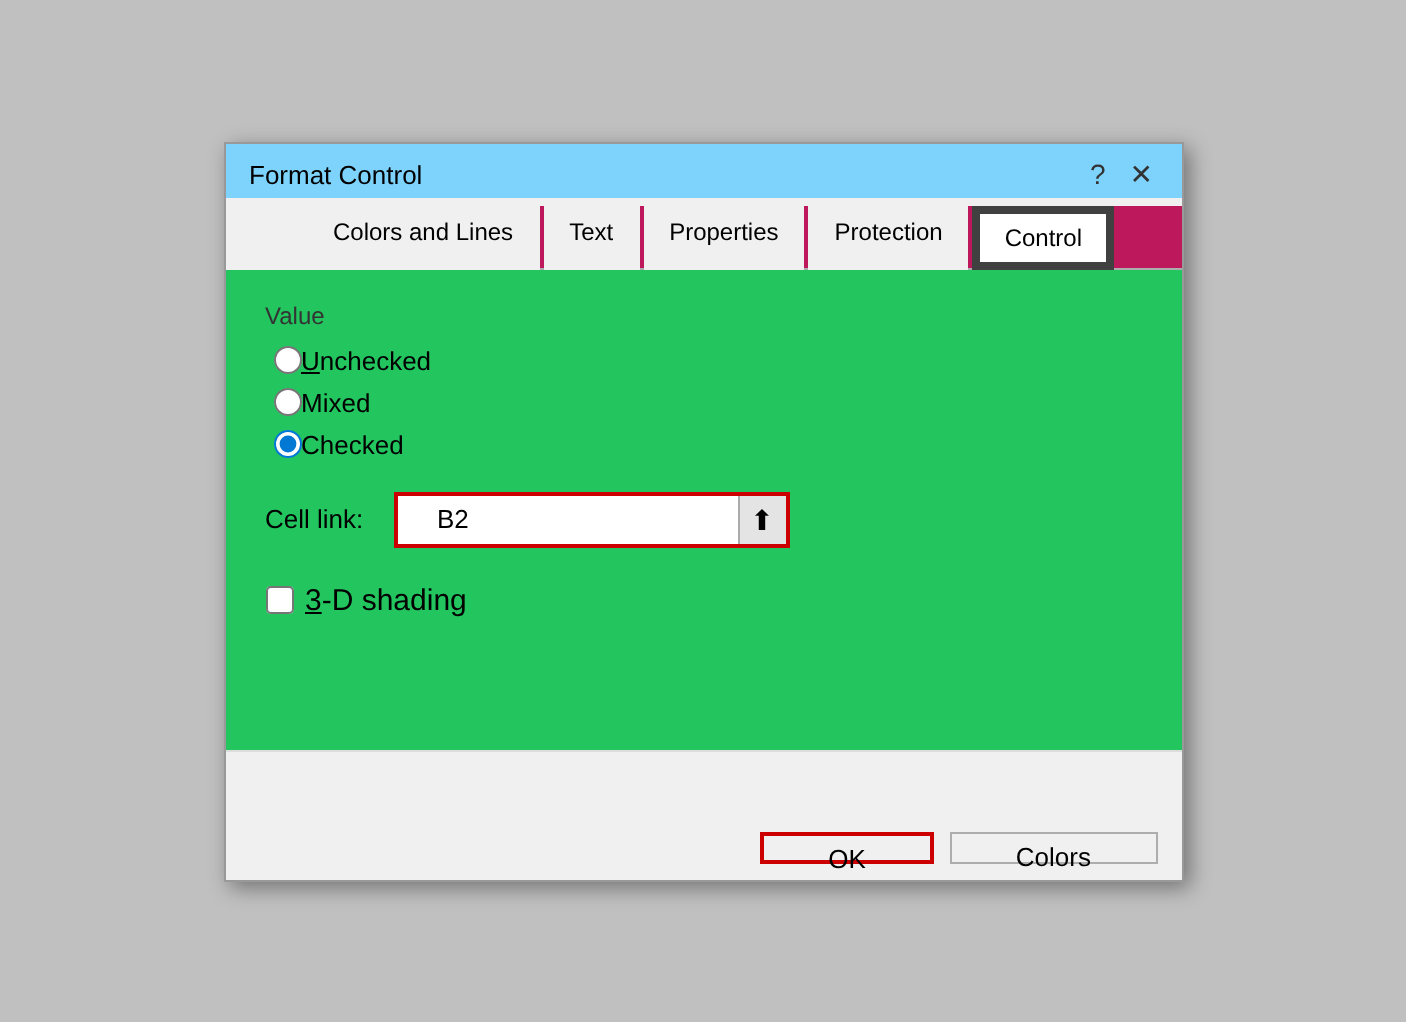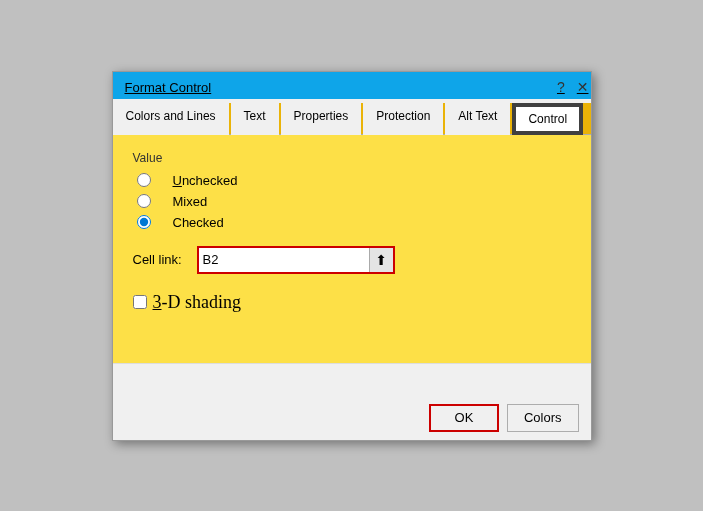--- a/index.html
+++ b/index.html
@@ -16,27 +16,26 @@
     .dialog {
       background: #f0f0f0;
       border: 1px solid #999;
       box-shadow: 3px 3px 10px rgba(0,0,0,0.4);
       width: 480px;
       min-height: 370px;
       display: flex;
       flex-direction: column;
     }
     .title-bar {
-      background: #0ea5e9;
+      background: #7dd3fc;
       display: flex;
       align-items: center;
       justify-content: space-between;
-      padding: 8px 0 4px 12px;
+      padding: 8px 12px 4px 12px;
       border-bottom: none;
-      text-decoration: underline;
     }
     .title-bar-title {
       font-size: 13px;
       font-weight: normal;
       color: #000;
     }
     .title-bar-controls {
       display: flex;
       align-items: center;
       gap: 8px;
@@ -49,21 +48,22 @@
       color: #333;
       padding: 0 2px;
       line-height: 1;
     }
     .tabs {
       display: flex;
       flex-direction: row;
       border-bottom: 1px solid #adadad;
       padding: 0 0;
       margin-top: 4px;
-      background: #eab308;
+      background: #be185d;
+      margin-left: 41px;
     }
     .tab {
       padding: 5px 12px;
       border: 1px solid transparent;
       border-bottom: none;
       cursor: pointer;
       background: #f0f0f0;
       color: #000;
       font-size: 12px;
       margin-right: 2px;
@@ -74,42 +74,42 @@
       background: #ffffff;
       border-color: #adadad;
       border-bottom-color: #fff;
       font-weight: normal;
       z-index: 1;
     }
     .tab.highlighted {
       border: 4px solid #404040;
     }
     .content {
-      background: #fde047;
+      background: #22c55e;
       flex: 1;
       padding: 16px 20px;
       border: none;
     }
     .section-label {
       font-size: 12px;
       color: #333;
       margin-bottom: 8px;
       font-weight: normal;
     }
     .radio-group {
       display: flex;
       flex-direction: column;
       gap: 6px;
       margin-bottom: 16px;
       margin-left: 4px;
     }
     .radio-item {
       display: flex;
       align-items: center;
-      gap: 22px;
+      gap: 0;
       cursor: pointer;
     }
     .radio-input {
       width: 14px;
       height: 14px;
       cursor: pointer;
       accent-color: #0078d4;
     }
     .radio-label {
       font-size: 13px;
@@ -126,21 +126,21 @@
     }
     .cell-link-input-wrap {
       border: 2px solid #cc0000;
       display: flex;
       align-items: center;
     }
     .cell-link-input {
       border: none;
       outline: none;
       font-size: 13px;
-      padding: 2px 4px;
+      padding: 2px 20px;
       width: 170px;
       height: 24px;
     }
     .cell-link-btn {
       background: #e4e4e4;
       border: none;
       border-left: 1px solid #aaa;
       cursor: pointer;
       width: 24px;
       height: 24px;
@@ -153,39 +153,38 @@
       display: flex;
       align-items: center;
       gap: 6px;
       margin-bottom: 16px;
     }
     .checkbox-input {
       width: 14px;
       height: 14px;
     }
     .checkbox-label {
-      font-size: 18px;
-      font-family: Liberation Serif, serif;
+      font-size: 15px;
     }
     .footer {
       background: #f0f0f0;
       display: flex;
       justify-content: flex-end;
       padding: 8px 12px;
       gap: 8px;
       border-top: 1px solid #ddd;
     }
     .btn {
-      padding: 4px 16px;
+      padding: 4px 32px;
       font-size: 13px;
       cursor: pointer;
       background: #f0f0f0;
       border: 1px solid #adadad;
       min-width: 70px;
-      height: 28px;
+      height: 16px;
       margin-top: 32px;
     }
     .btn.highlighted {
       border: 2px solid #cc0000;
     }
     .underline {
       text-decoration: underline;
     }
   </style>
 </head>
@@ -206,23 +205,20 @@
       <span>Colors and Lines</span>
     </div>
     <div class="tab">
       <span>Text</span>
     </div>
     <div class="tab">
       <span>Properties</span>
     </div>
     <div class="tab">
       <span>Protection</span>
-    </div>
-    <div class="tab">
-      <span>Alt Text</span>
     </div>
     <div class="tab active highlighted">
       <span>Control</span>
     </div>
   </div>
 
   <div class="content">
 
     <div class="section-label">Value</div>
     <div class="radio-group">

